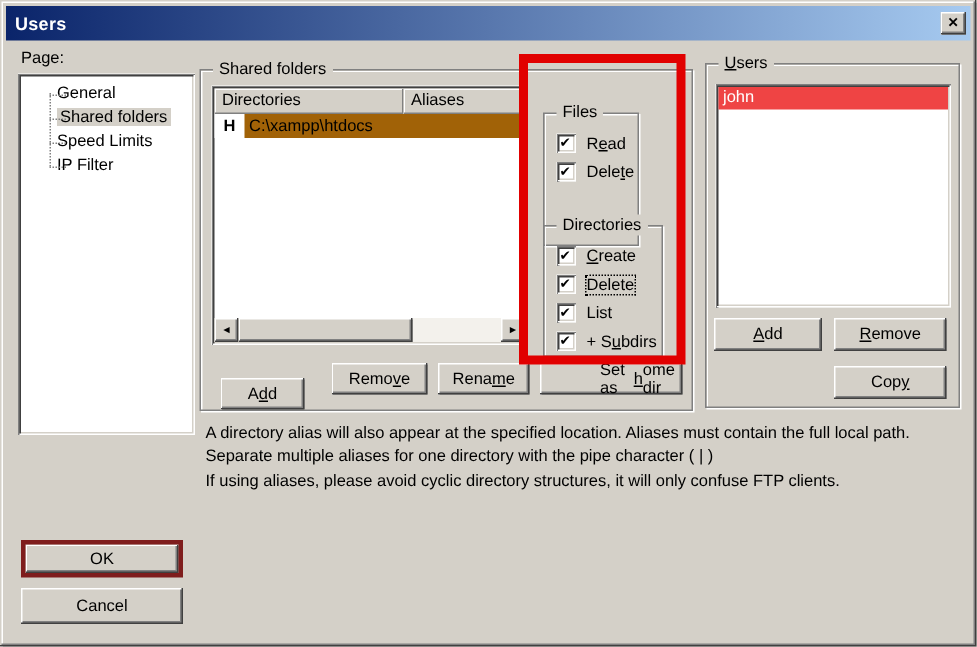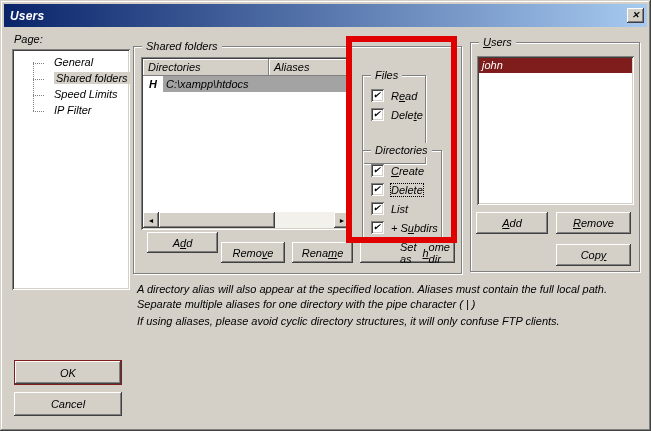--- a/index.html
+++ b/index.html
@@ -10,21 +10,20 @@
     color: #000;
     background: #808080;
     position: relative;
     overflow: hidden;
   }
   .window {
     position:absolute; left:0; top:0; width:651px; height:431px;
     background:#d4d0c8;
     box-shadow: inset -1px -1px 0 #404040, inset 1px 1px 0 #d4d0c8,
                 inset -2px -2px 0 #808080, inset 2px 2px 0 #ffffff;
-    font-style: italic;
   }
   .titlebar {
     position:absolute; left:4px; top:4px; width:643px; height:23px;
     background: linear-gradient(to right, #0a246a, #a6caf0);
     display:flex; align-items:center; padding:0 3px 0 6px;
   }
   .titletext { color:#fff; font-weight:bold; font-size:12px; letter-spacing:0.2px; }
   .closebtn {
     margin-left:auto; width:17px; height:15px;
     background:#d4d0c8;
@@ -41,52 +40,52 @@
   }
   .raised {
     background:#d4d0c8;
     box-shadow: inset -1px -1px 0 #404040, inset 1px 1px 0 #ffffff,
                 inset -2px -2px 0 #808080, inset 2px 2px 0 #d4d0c8;
   }
   .btn {
     position:absolute; display:flex; align-items:center; justify-content:center;
     font-size:11px; cursor:default;
   }
-  .btn.default { border:1px solid #7f1d1d; }
+  .btn.default { border:3px solid #7f1d1d; }
   .group {
     position:absolute;
     border:1px solid #808080;
     box-shadow: 1px 1px 0 #ffffff, inset 1px 1px 0 #ffffff;
   }
   .legend {
     position:absolute; top:-8px; left:8px; background:#d4d0c8;
     padding:0 4px; line-height:14px;
   }
   
   .tree { position:absolute; left:12px; top:49px; width:118px; height:241px; padding-top:6px; }
   .tree::before {
     content:""; position:absolute; left:21px; top:13px; height:49px;
     border-left:1px dotted #808080;
   }
-  .titem { position:relative; height:16px; line-height:15px; padding-left:42px; white-space:nowrap; }
+  .titem { position:relative; height:16px; line-height:15px; padding-left:26px; white-space:nowrap; }
   .titem::before {
     content:""; position:absolute; left:21px; top:8px; width:11px;
     border-top:1px dotted #808080;
   }
   .titem span.sel { background:#d4d0c8; padding:0 2px; }
   
   .listview { position:absolute; left:141px; top:57px; width:211px; height:173px; }
   .lv-header { position:absolute; left:2px; top:2px; right:2px; height:17px; display:flex; }
   .hcell {
     background:#d4d0c8; padding:1px 0 0 5px; line-height:15px;
     box-shadow: inset -1px -1px 0 #808080, inset 1px 1px 0 #ffffff;
   }
   .lv-row { position:absolute; left:2px; top:19px; right:2px; height:16px; display:flex; align-items:stretch; }
   .homecell { width:20px; background:#fff; font-weight:bold; text-align:center; line-height:16px; }
-  .pathcell { flex:1; background:#a3a3a3; padding-left:3px; line-height:16px; }
+  .pathcell { flex:1; background:#a16207; padding-left:3px; line-height:16px; }
   .hscroll { position:absolute; left:2px; right:2px; bottom:2px; height:16px; display:flex; background:#f3f1ec; }
   .sb-btn { width:16px; height:16px; display:flex; align-items:center; justify-content:center; font-size:7px; }
   .sb-thumb { width:116px; height:16px; }
   .sb-track { flex:1; }
   
   .checkrow { display:flex; align-items:center; gap:7px; height:19px; padding-left:8px; }
   .checkbox {
     width:13px; height:13px; background:#fff; position:relative; flex:0 0 13px;
     box-shadow: inset 1px 1px 0 #808080, inset -1px -1px 0 #ffffff,
                 inset 2px 2px 0 #404040, inset -2px -2px 0 #d4d0c8;
@@ -149,21 +148,21 @@
         <span>◄</span>
       </div>
       <div class="sb-thumb raised"></div>
       <div class="sb-track"></div>
       <div class="sb-btn raised">
         <span>►</span>
       </div>
     </div>
   </div>
 
-  <div class="btn raised" style="left:147px; top:232px; width:71px; height:21px;">A<u>d</u>d</div>
+  <div class="btn raised" style="left:147px; top:252px; width:56px; height:21px;">A<u>d</u>d</div>
   <div class="btn raised" style="left:221px; top:242px; width:64px; height:21px;">Remo<u>v</u>e</div>
   <div class="btn raised" style="left:292px; top:242px; width:61px; height:21px;">Rena<u>m</u>e</div>
   <div class="btn raised" style="left:360px; top:242px; width:95px; height:21px;padding-left:40px;">Set as <u>h</u>ome dir</div>
 
   <div class="group" style="left:362px; top:48px; width:64px; height:89px; padding-top:10px;margin-top:27px;">
     <span class="legend">Files</span>
     <div class="checkrow">
       <span class="checkbox checked"></span>
       <span>R<u>e</u>ad</span>
     </div>
@@ -190,21 +189,21 @@
     <div class="checkrow">
       <span class="checkbox checked"></span>
       <span>+ S<u>u</u>bdirs</span>
     </div>
   </div>
 
   <div class="group" style="left:470px; top:42px; width:170px; height:230px;">
     <span class="legend"><u>U</u>sers</span>
   </div>
   <div class="userlist sunken">
-    <div class="useritem sel" style="background: #7f1d1d;">john</div>
+    <div class="useritem sel" style="background: #ef4444;">john</div>
   </div>
   <div class="btn raised" style="left:476px; top:212px; width:72px; height:22px;"><u>A</u>dd</div>
   <div class="btn raised" style="left:556px; top:212px; width:75px; height:22px;"><u>R</u>emove</div>
   <div class="btn raised" style="left:556px; top:244px; width:75px; height:22px;">Cop<u>y</u></div>
 
   <div class="helptext" style="top:282px;">A directory alias will also appear at the specified location. Aliases must contain the full local path. Separate multiple aliases for one directory with the pipe character ( | )</div>
   <div class="helptext" style="top:314px;">If using aliases, please avoid cyclic directory structures, it will only confuse FTP clients.</div>
 
   <div class="btn raised default" style="left:14px; top:360px; width:108px; height:25px;">OK</div>
   <div class="btn raised" style="left:14px; top:392px; width:108px; height:24px;">Cancel</div>

